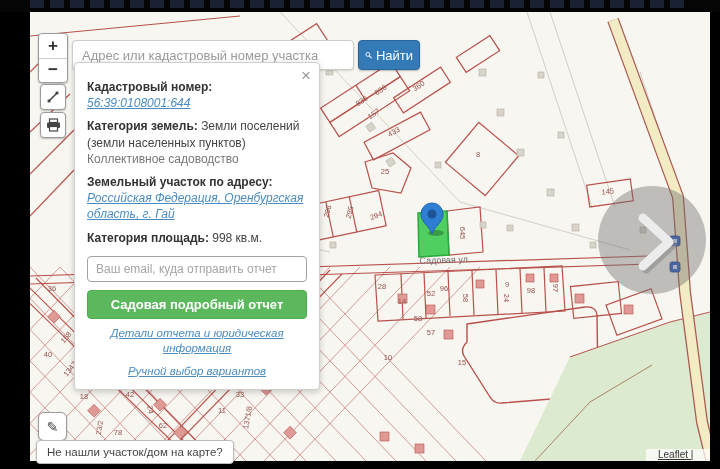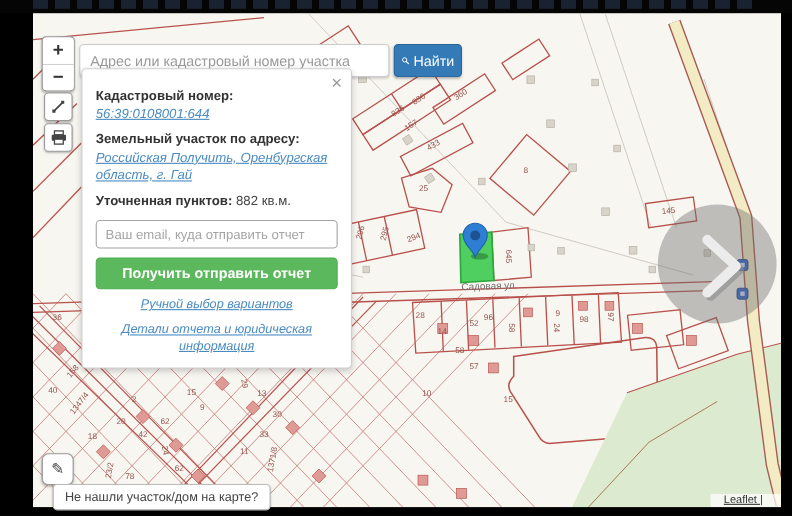--- a/index.html
+++ b/index.html
@@ -34,21 +34,21 @@
   #panel b{color:#333;}
   #panel a{color:#4a8bc2;text-decoration:underline;cursor:pointer;font-style:italic;}
   #panel .muted{color:#777;}
   #closex{position:absolute;right:8px;top:4px;font-size:17px;color:#9a9a9a;cursor:pointer;line-height:1;}
   #emailinput{width:100%;height:26px;border:1px solid #a3a3a3;border-radius:4px;font-size:12px;padding:0 8px;box-sizing:border-box;margin-top:10px;color:#333;}
   #emailinput::placeholder{color:#a5a5a5;}
   #reportbtn{margin-top:8px;width:100%;height:29px;background:#5cb85c;border:1px solid #4cae4c;border-radius:4px;color:#fff;font-size:13px;font-weight:bold;cursor:pointer;}
   #detailslink,#manuallink{display:block;text-align:center;font-size:11.5px;margin-top:7px;}
   
   #pencilbtn{left:38px;top:412px;width:27px;height:27px;border-radius:6px;display:flex;align-items:center;justify-content:center;font-size:14px;color:#444;cursor:pointer;}
-  #notfound{position:absolute;left:48px;top:440px;height:22px;padding:0 10px;background:#fff;border:1px solid #bbb;border-radius:4px;
+  #notfound{position:absolute;left:36px;top:440px;height:22px;padding:0 10px;background:#fff;border:1px solid #bbb;border-radius:4px;
     font-size:11.5px;color:#444;display:flex;align-items:center;cursor:pointer;box-shadow:0 1px 2px rgba(0,0,0,.2);white-space:nowrap;}
   
   #attrib{position:absolute;left:646px;top:449px;width:64px;height:12px;background:rgba(255,255,255,.72);
     font-size:10px;color:#333;padding:0 12px;overflow:hidden;white-space:nowrap;line-height:12px;text-decoration:underline;}
 </style>
 </head>
 <body>
 
 <div id="stage">
 
@@ -326,31 +326,36 @@
     </button>
   </div>
 
   <div id="panel">
     <span id="closex">×</span>
     <div class="row">
       <b>Кадастровый номер:</b>
       <a>56:39:0108001:644</a>
     </div>
     <div class="row">
+      <b>Категория земель:</b>
+      <span>Земли поселений (земли населенных пунктов)</span>
+      <div class="muted">Коллективное садоводство</div>
+    </div>
+    <div class="row">
       <b>Земельный участок по адресу:</b>
-      <a>Российская Получить, Оренбургская область, г. Гай</a>
+      <a>Российская Федерация, Оренбургская область, г. Гай</a>
     </div>
     <div class="row">
-      <b>Уточненная пунктов:</b>
-      <span>882 кв.м.</span>
+      <b>Категория площадь:</b>
+      <span>998 кв.м.</span>
     </div>
     <input id="emailinput" type="text" placeholder="Ваш email, куда отправить отчет" style="">
-    <button id="reportbtn">Получить отправить отчет</button>
+    <button id="reportbtn">Садовая подробный отчет</button>
+    <a id="detailslink">Детали отчета и юридическая информация</a>
     <a id="manuallink">Ручной выбор вариантов</a>
-    <a id="detailslink">Детали отчета и юридическая информация</a>
   </div>
 
   <div id="pencilbtn" class="ctl">
     <span>✎</span>
   </div>
   <div id="notfound">
     <span>Не нашли участок/дом на карте?</span>
   </div>
 
 </div>

